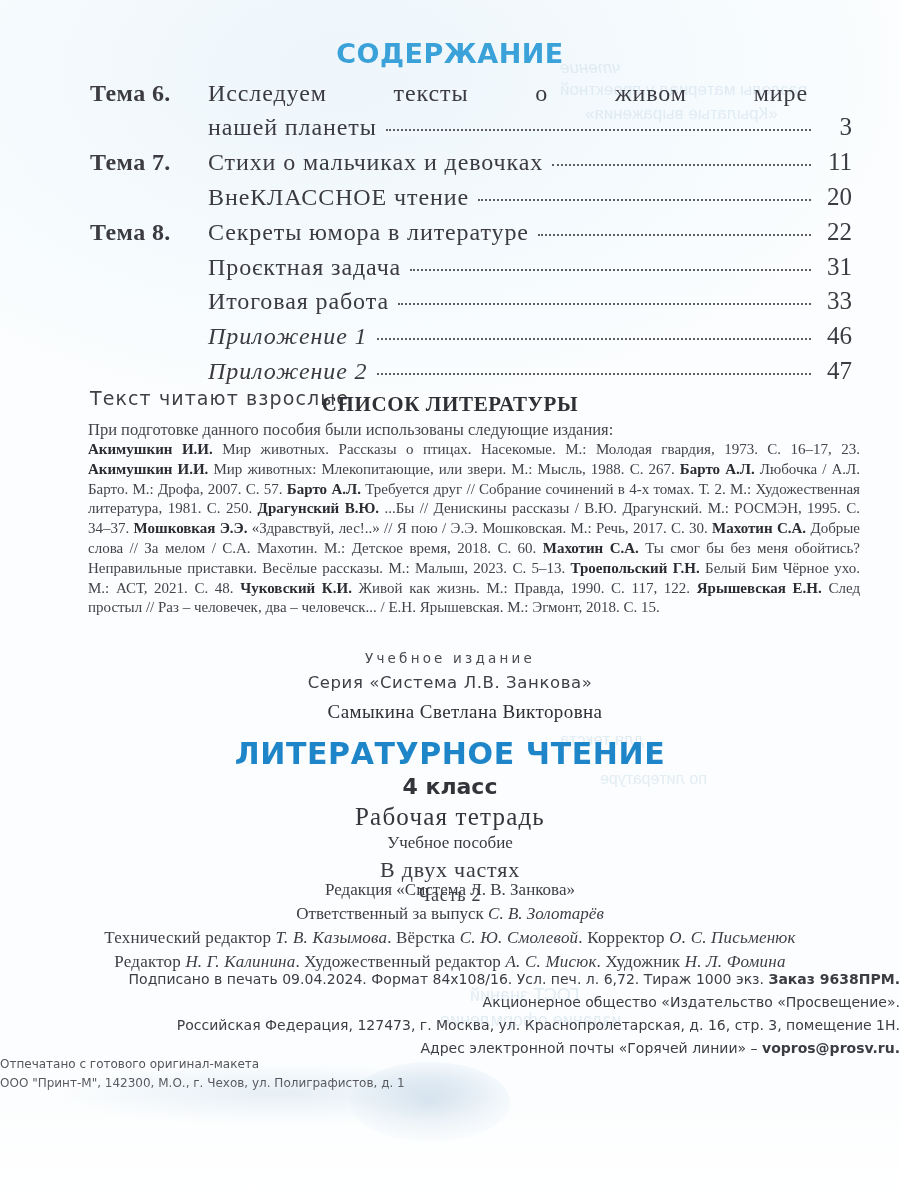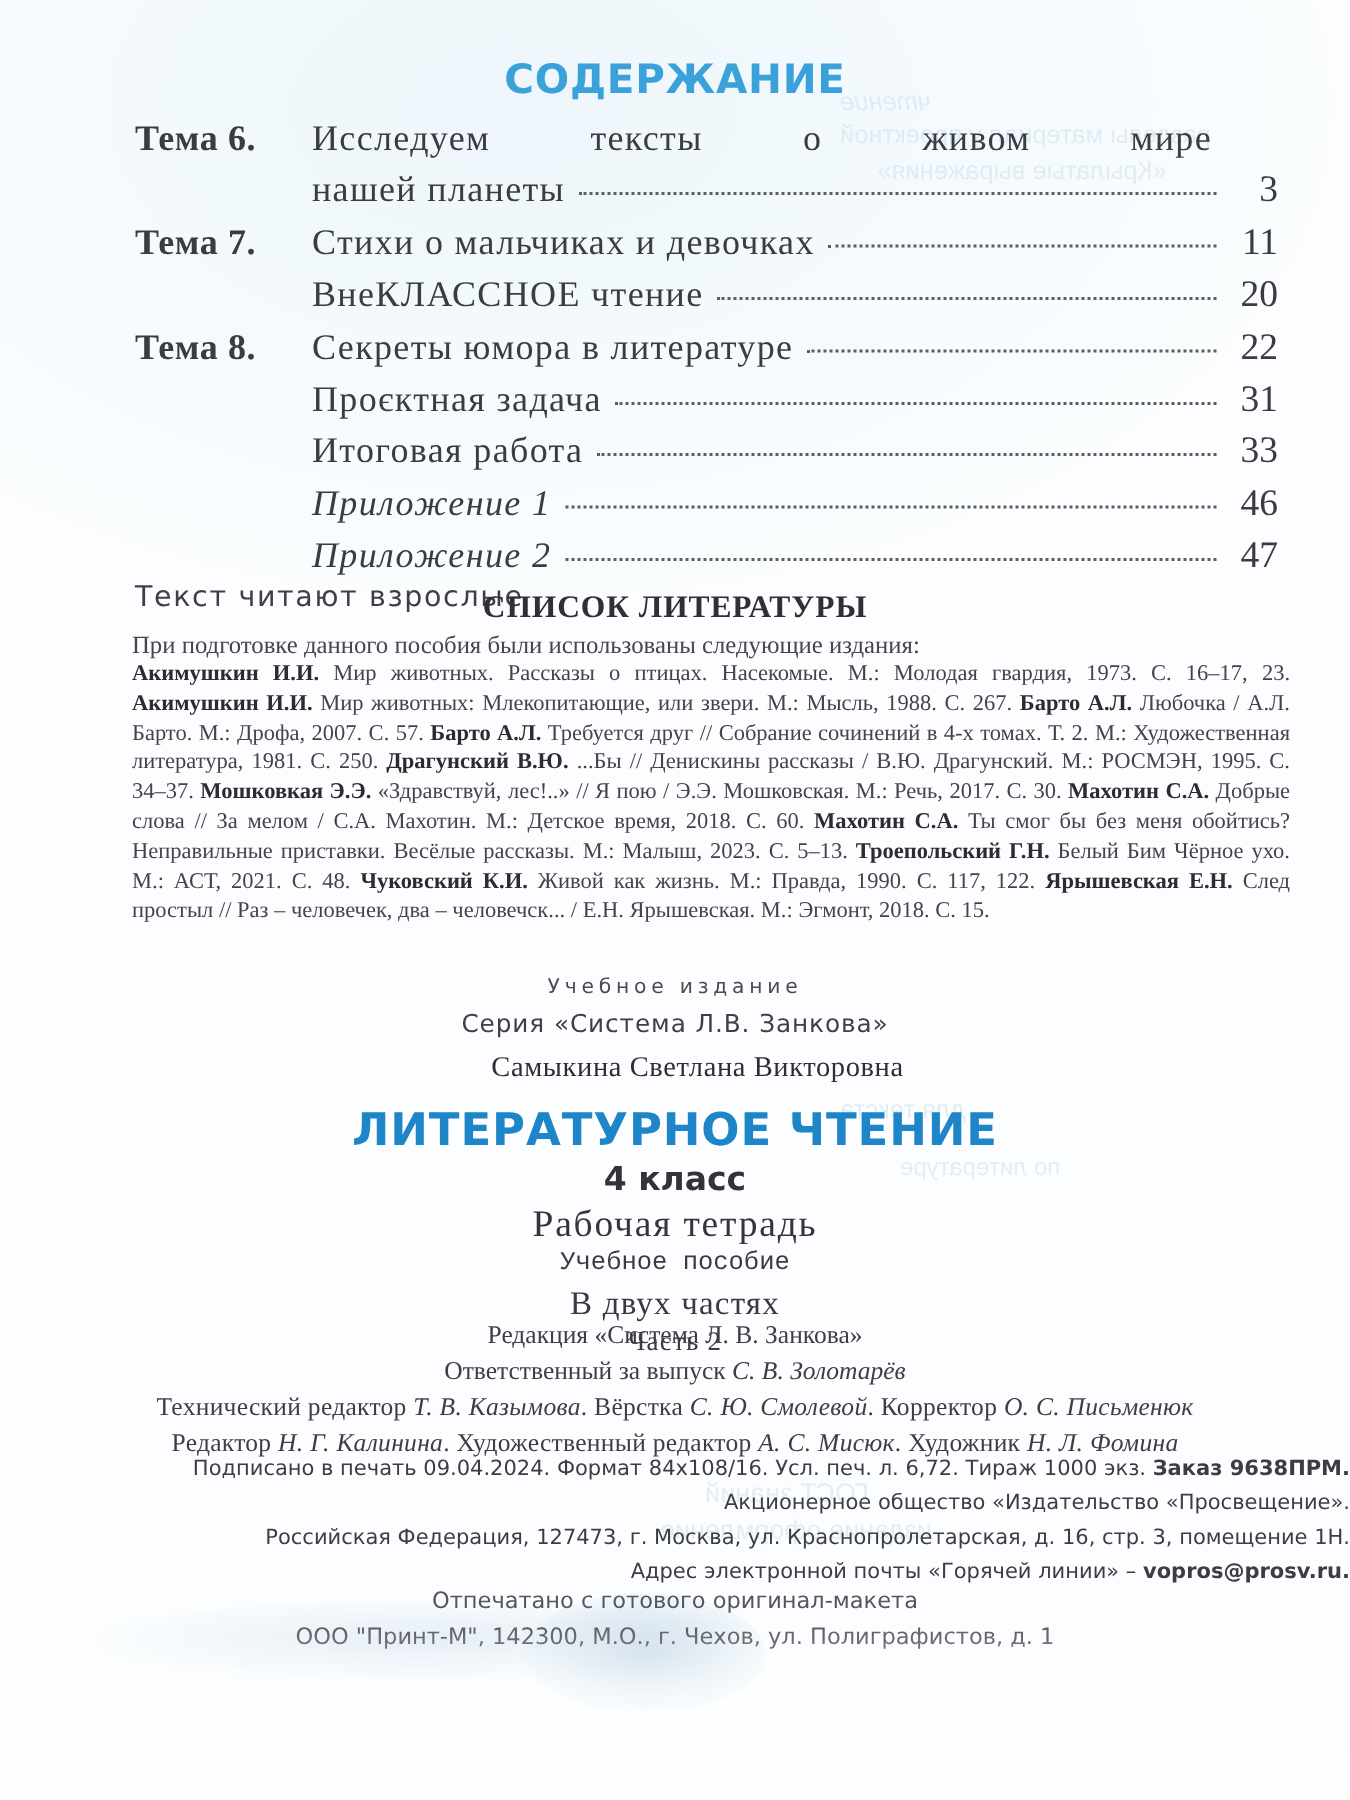--- a/index.html
+++ b/index.html
@@ -212,21 +212,21 @@
     color: #33333a;
   }
   .imp-kind {
     margin-top: 4px;
     font-size: 25px;
     letter-spacing: 1.2px;
     color: #35353c;
   }
   .imp-sub {
     margin-top: 2px;
-    font-family: Liberation Mono, monospace;
+    font-family: Liberation Serif, serif;
     font-size: 17px;
     color: #3a3a41;
   }
   .imp-parts {
     margin-top: 4px;
     font-size: 22px;
     letter-spacing: .8px;
     color: #3a3a41;
   }
   .imp-part {
@@ -260,23 +260,22 @@
     line-height: 1.65;
     color: #3c3c43;
   }
   .colophon b { font-weight: bold; }
 
   
   .printer {
     position: absolute;
     top: 1055px;
     left: 0; right: 0;
-    text-align: center;
-    font-family: "DejaVu Sans", sans-serif;
-    font-size: 15px;
+    font-family: "DejaVu Sans", sans-serif;
+    font-size: 12px;
     line-height: 1.6;
     color: #55555c;
   }
 </style>
 </head>
 <body>
 
 <div class="page">
 
   <div class="bleed bleed-1">чтение</div>

